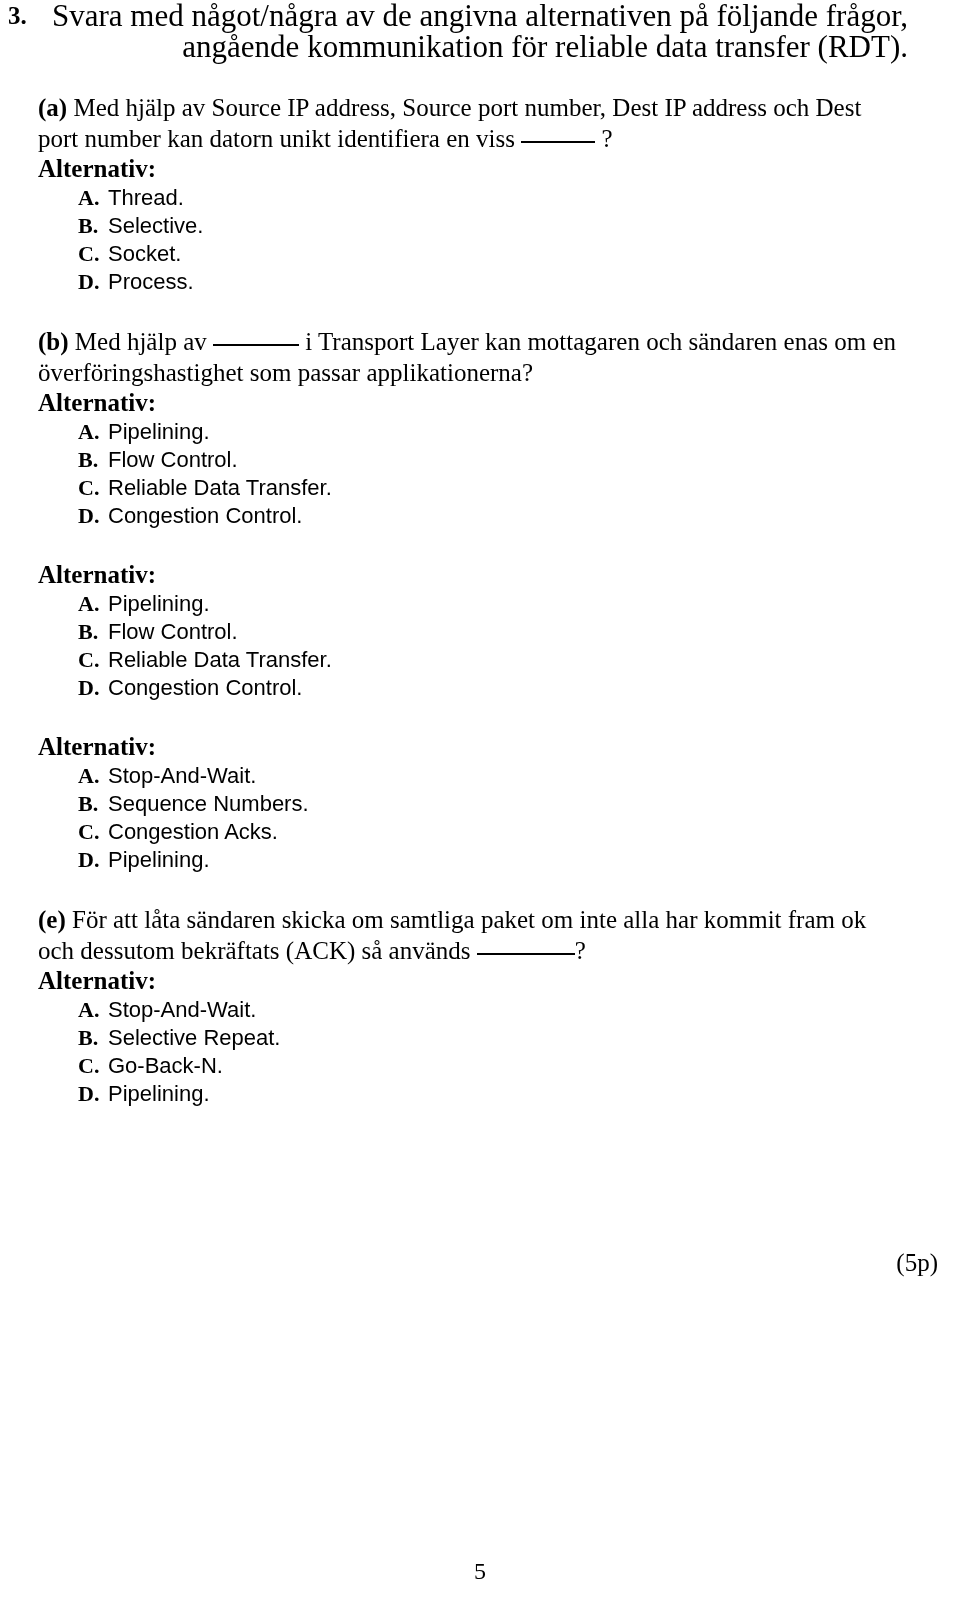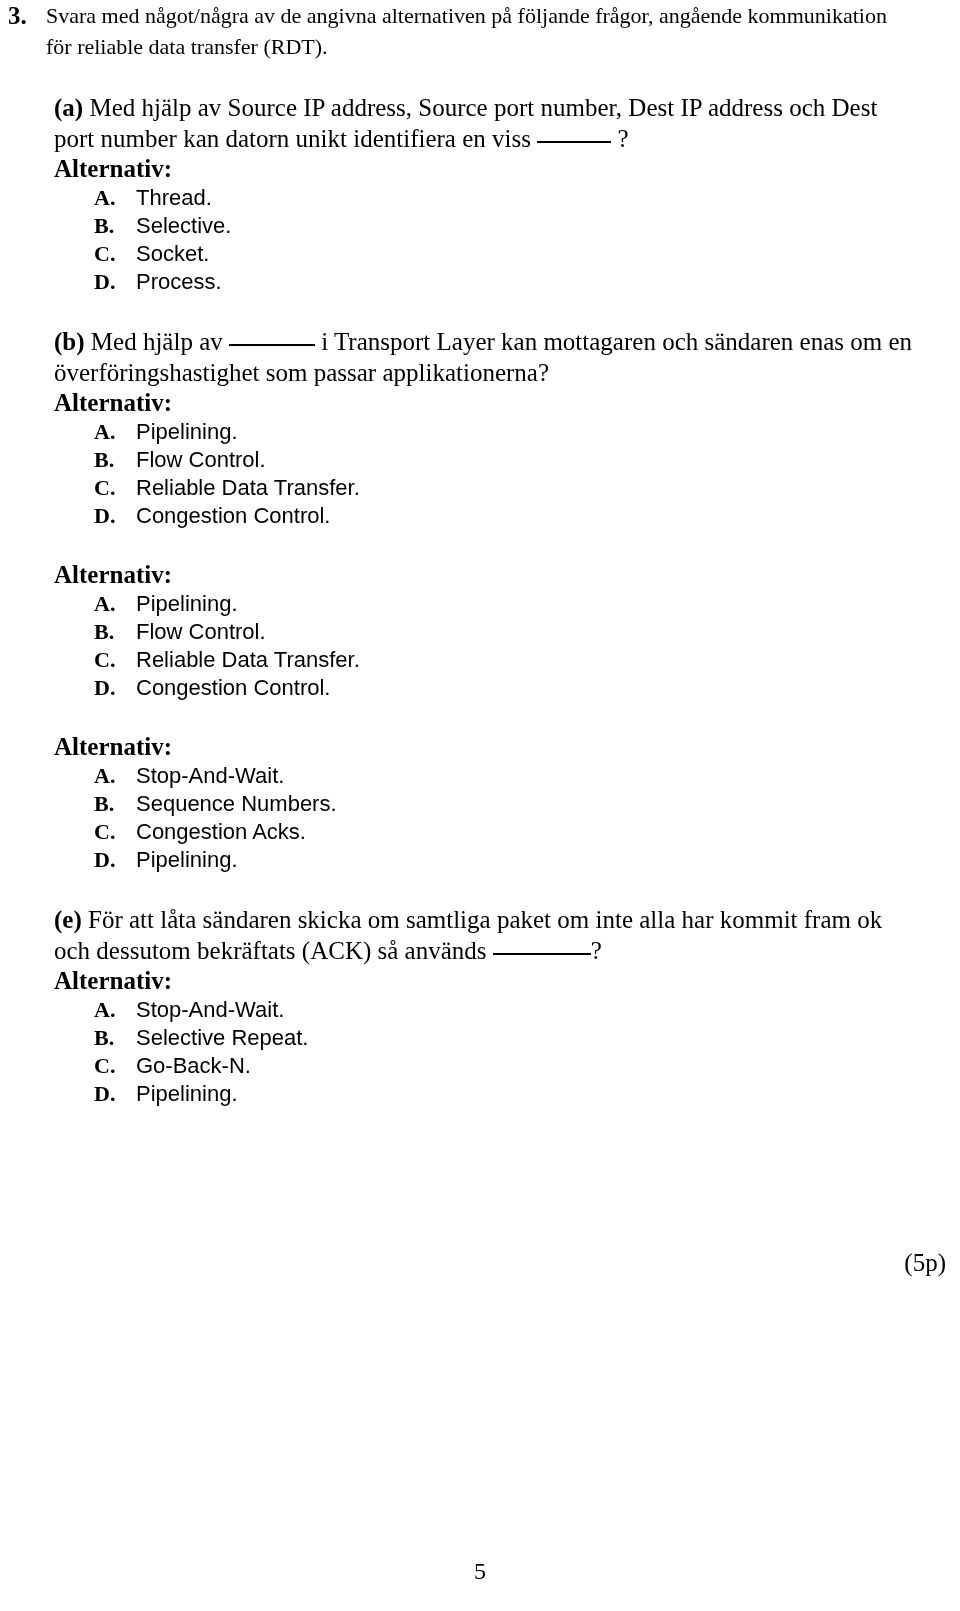--- a/index.html
+++ b/index.html
@@ -30,29 +30,29 @@
     padding-left: 8px;
   }
   .q-number {
     font-weight: bold;
     font-size: 25px;
     line-height: 31px;
     width: 38px;
     flex: 0 0 38px;
   }
   .q-stem {
-    font-size: 22px;
+    font-size: 31px;
     line-height: 31px;
     width: 862px;
-    text-align: left;
+    text-align: right;
   }
 
   
   .subq {
-    padding-left: 54px;
+    padding-left: 38px;
     width: 870px;
   }
   .subq-text {
     font-size: 25px;
     line-height: 31px;
     width: 862px;
   }
   .sub-label {
     font-weight: bold;
   }
@@ -86,29 +86,28 @@
   .opt-letter {
     font-family: "Liberation Serif", "DejaVu Serif", serif;
     font-weight: bold;
     font-size: 22px;
     width: 30px;
     flex: 0 0 30px;
   }
   .opt-text {
     font-family: "Liberation Sans", "DejaVu Sans", sans-serif;
     font-size: 22px;
-    margin-left: 12px;
   }
 
   .gap { height: 30px; }
 
   
   .points {
     position: absolute;
-    right: 14px;
+    right: 22px;
     top: 1247px;
     font-size: 25px;
     line-height: 31px;
   }
 
   
   .page-number {
     position: absolute;
     left: 0;
     right: 0;

